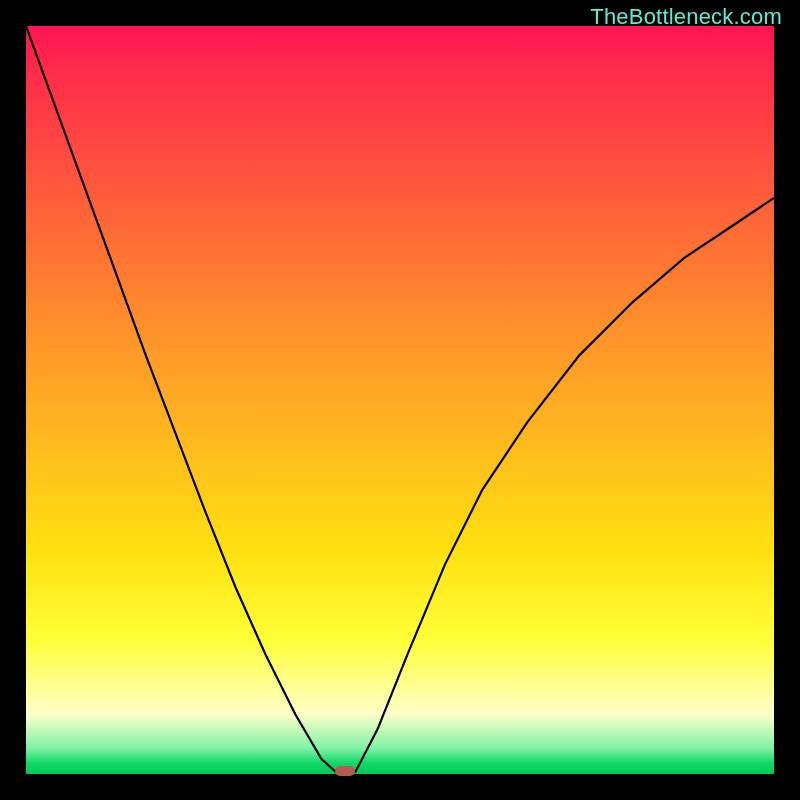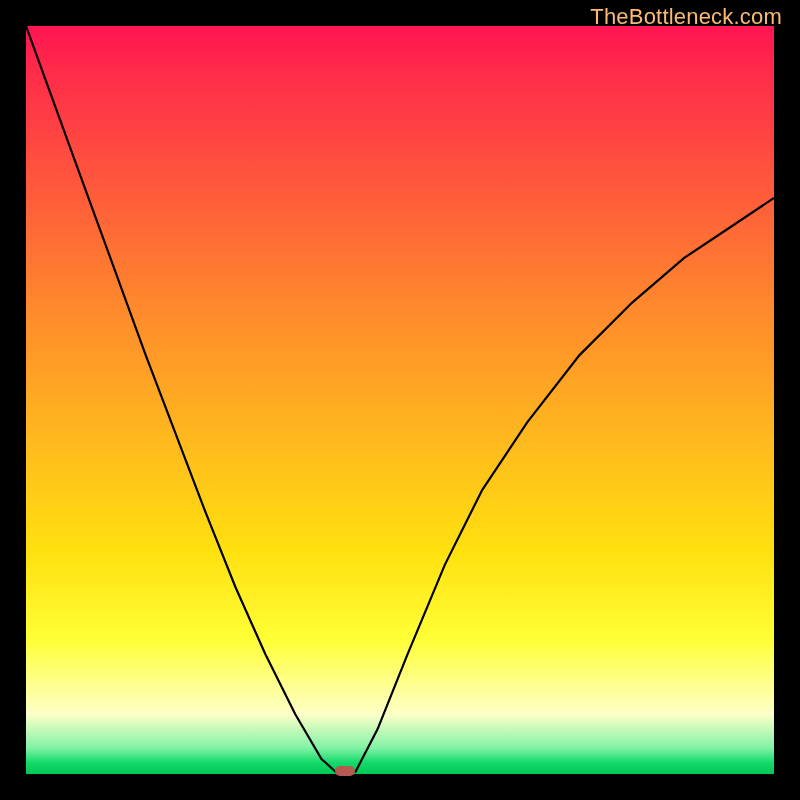--- a/index.html
+++ b/index.html
@@ -35,21 +35,21 @@
       #fdffc8 92%,
       #82f2a6 96.5%,
       #13d96a 98.5%,
       #00c853 100%
     );
   }
   .watermark {
     position: absolute;
     top: 4px;
     right: 18px;
-    color: #fdba74;
+    color: #5eead4;
     font-size: 22px;
     letter-spacing: 0.2px;
     font-weight: 400;
     user-select: none;
   }
   svg.curve {
     position: absolute;
     left: 0;
     top: 0;
     width: 748px;

